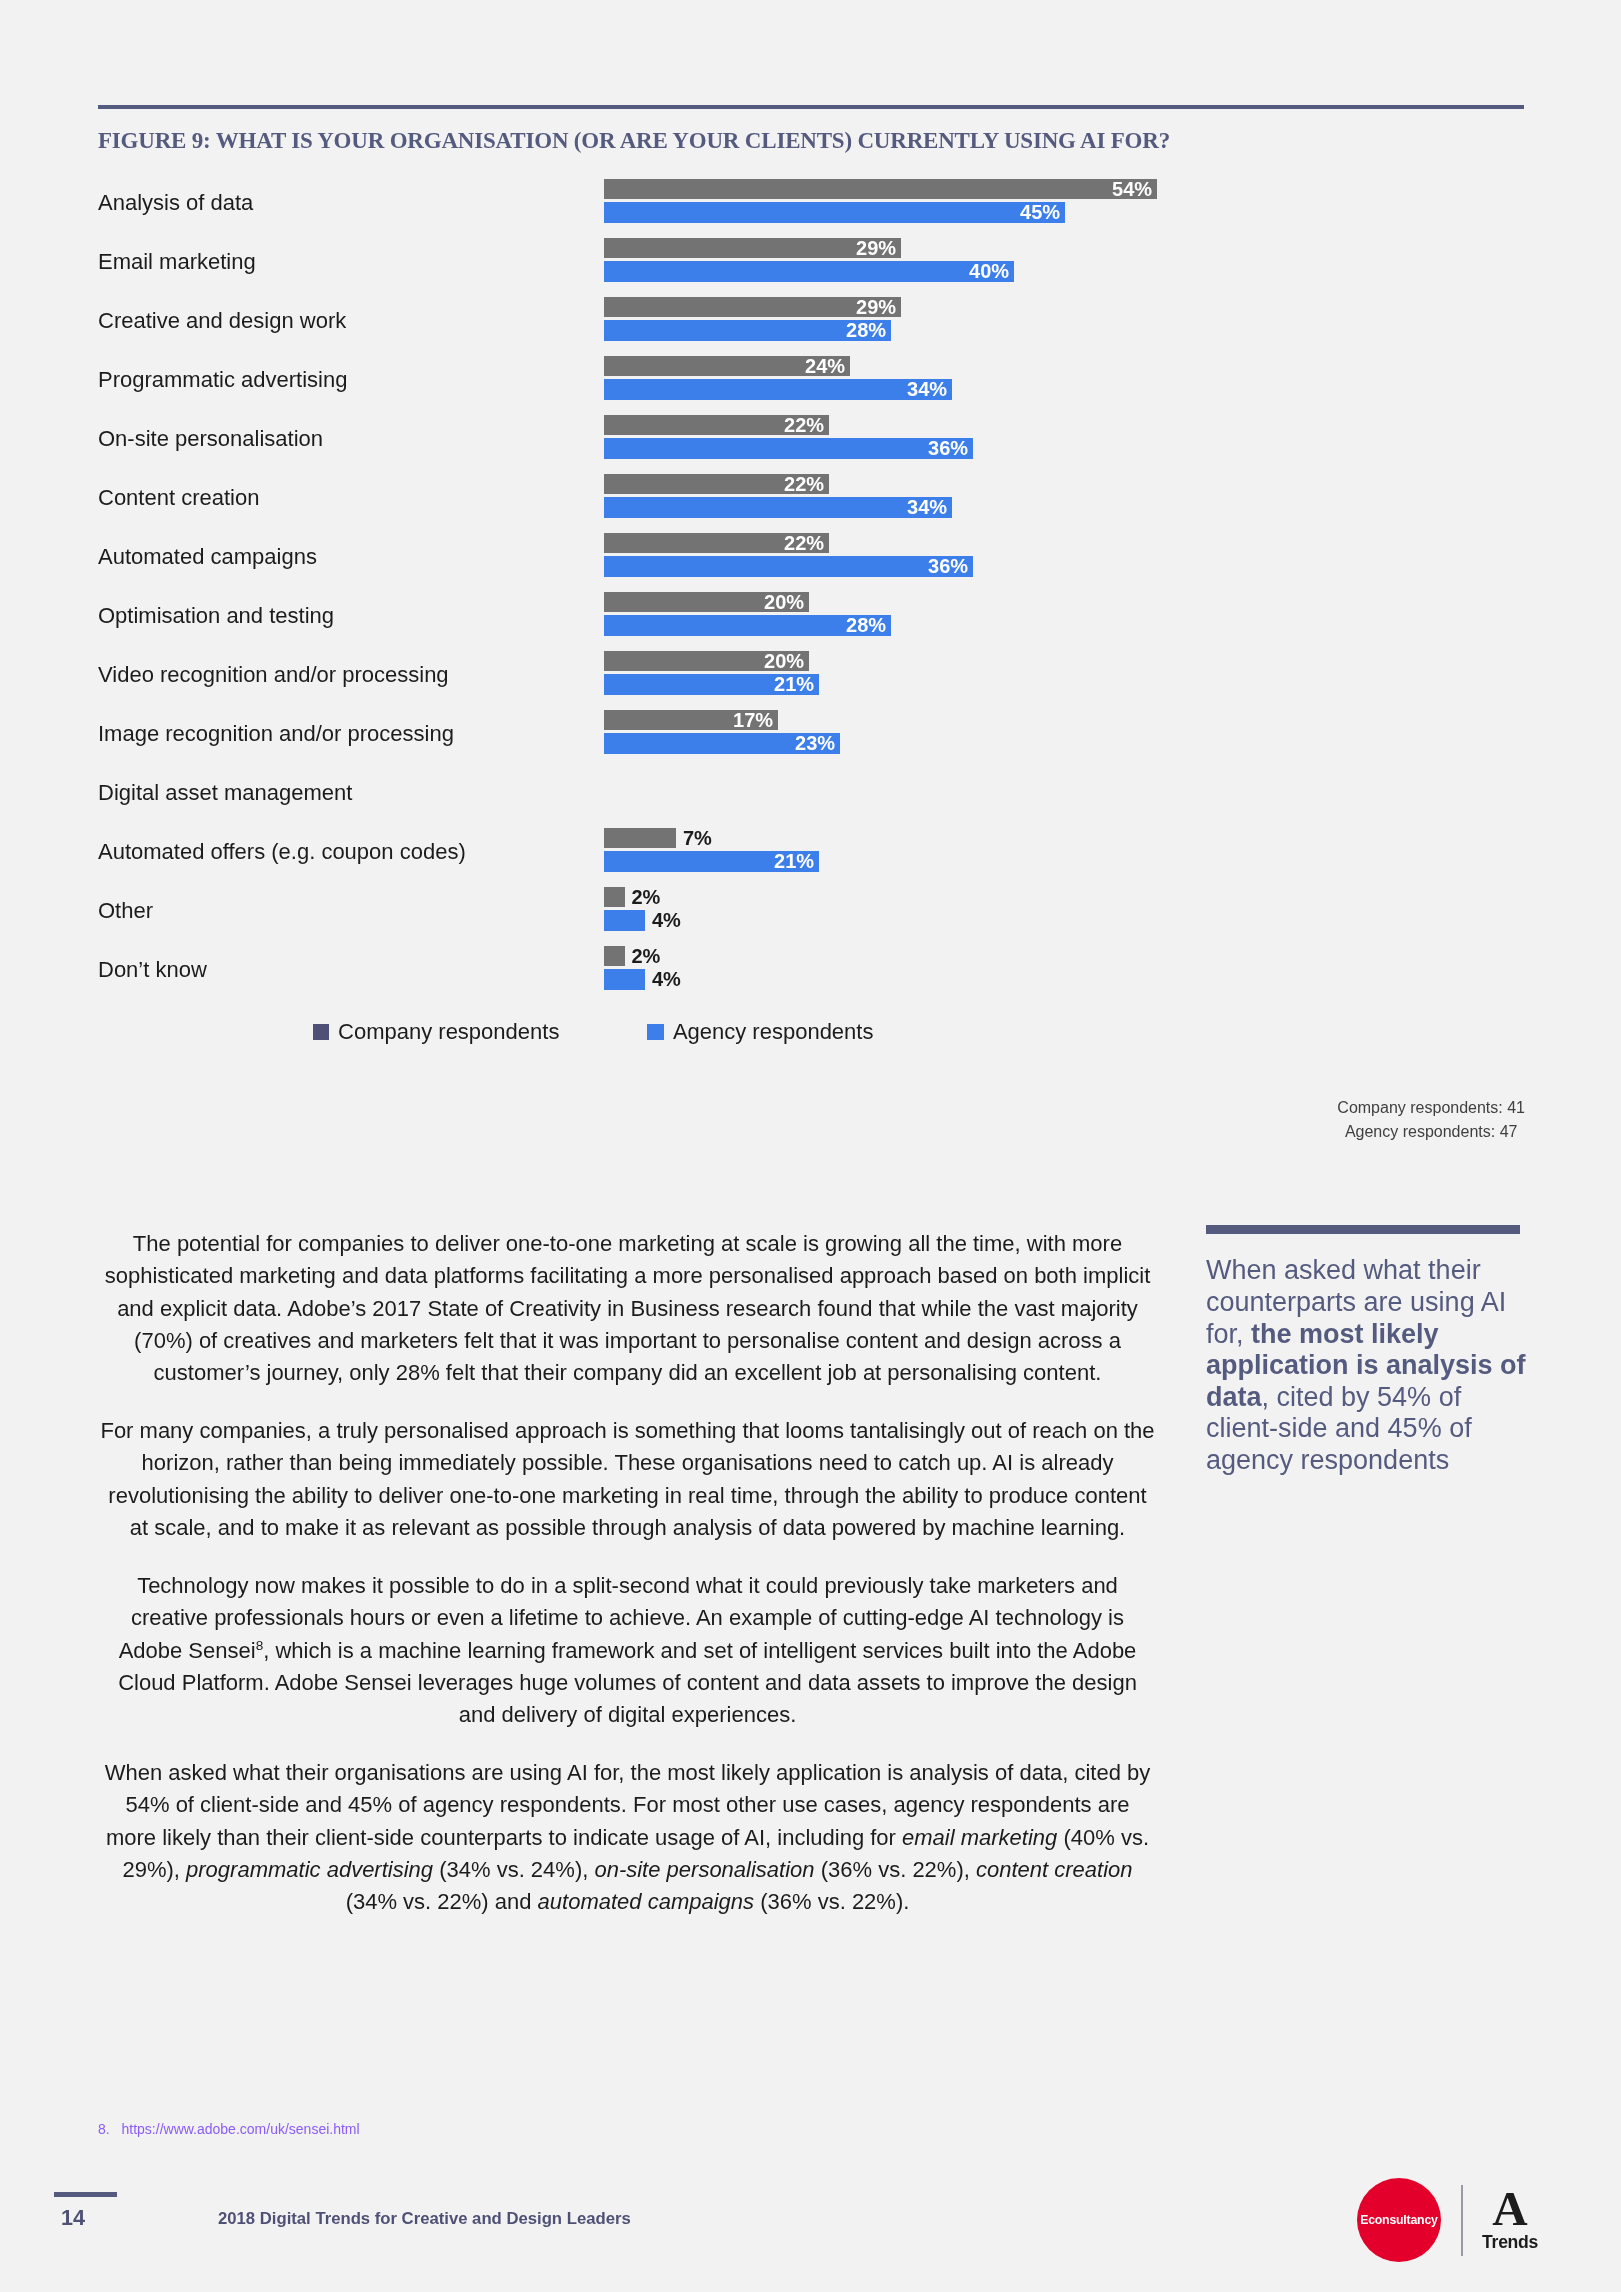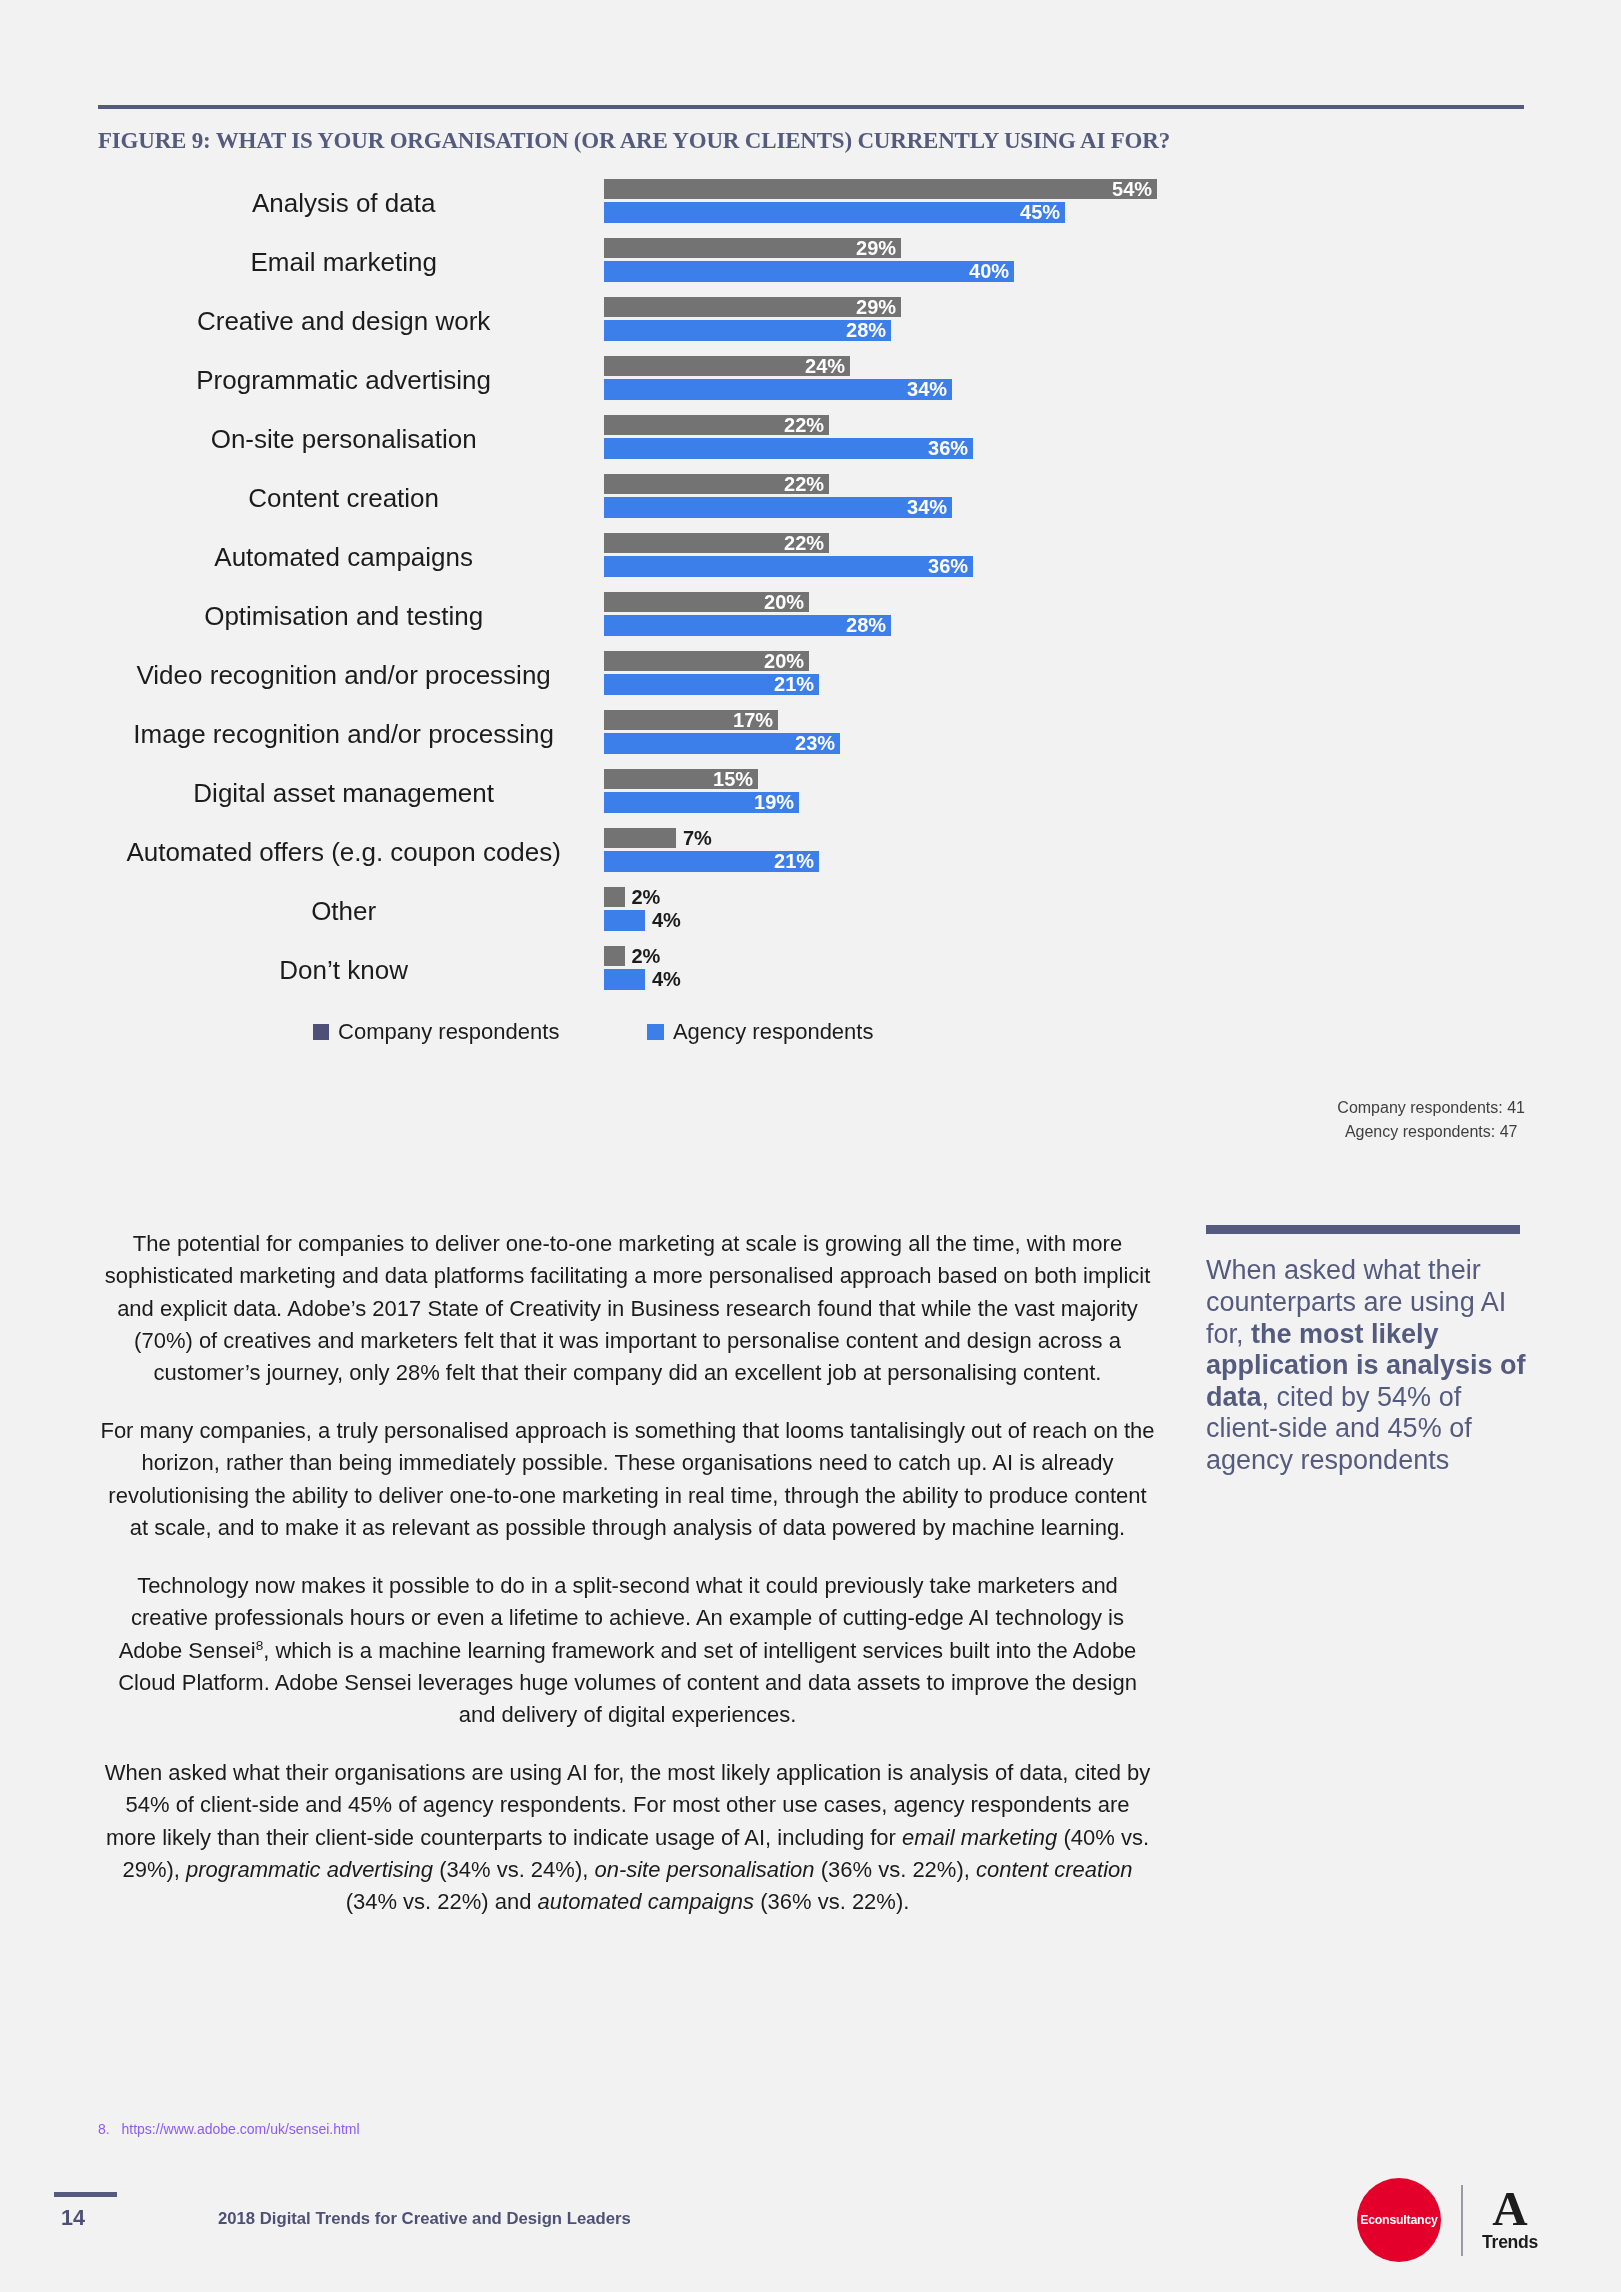--- a/index.html
+++ b/index.html
@@ -43,23 +43,23 @@
   }
   .rows { position: relative; width: 100%; }
   .row {
     display: flex;
     align-items: center;
     height: 59px;
   }
   .row-label {
     width: 506px;
     flex: 0 0 506px;
-    text-align: center;
+    text-align: left;
     padding-right: 14.7px;
-    font-size: 26px;
+    font-size: 22px;
     color: #1c1c1c;
     line-height: 1.1;
     font-family: "Liberation Sans", sans-serif;
   }
   .row-bars {
     position: relative;
     flex: 1 1 auto;
     height: 59px;
   }
   .bar {
@@ -317,28 +317,20 @@
             <div class="bar company" style="width: 174px;">
               <span class="val">17%</span>
             </div>
             <div class="bar agency" style="width: 236px;">
               <span class="val">23%</span>
             </div>
           </div>
         </div>
         <div class="row">
           <div class="row-label">Digital asset management</div>
-          <div class="row-bars">
-            <div class="bar company" style="width: 154px;">
-              <span class="val">15%</span>
-            </div>
-            <div class="bar agency" style="width: 195px;">
-              <span class="val">19%</span>
-            </div>
-          </div>
         </div>
         <div class="row">
           <div class="row-label">Automated offers (e.g. coupon codes)</div>
           <div class="row-bars">
             <div class="bar company" style="width: 72px;">
               <span class="val outside">7%</span>
             </div>
             <div class="bar agency" style="width: 215px;">
               <span class="val">21%</span>
             </div>

